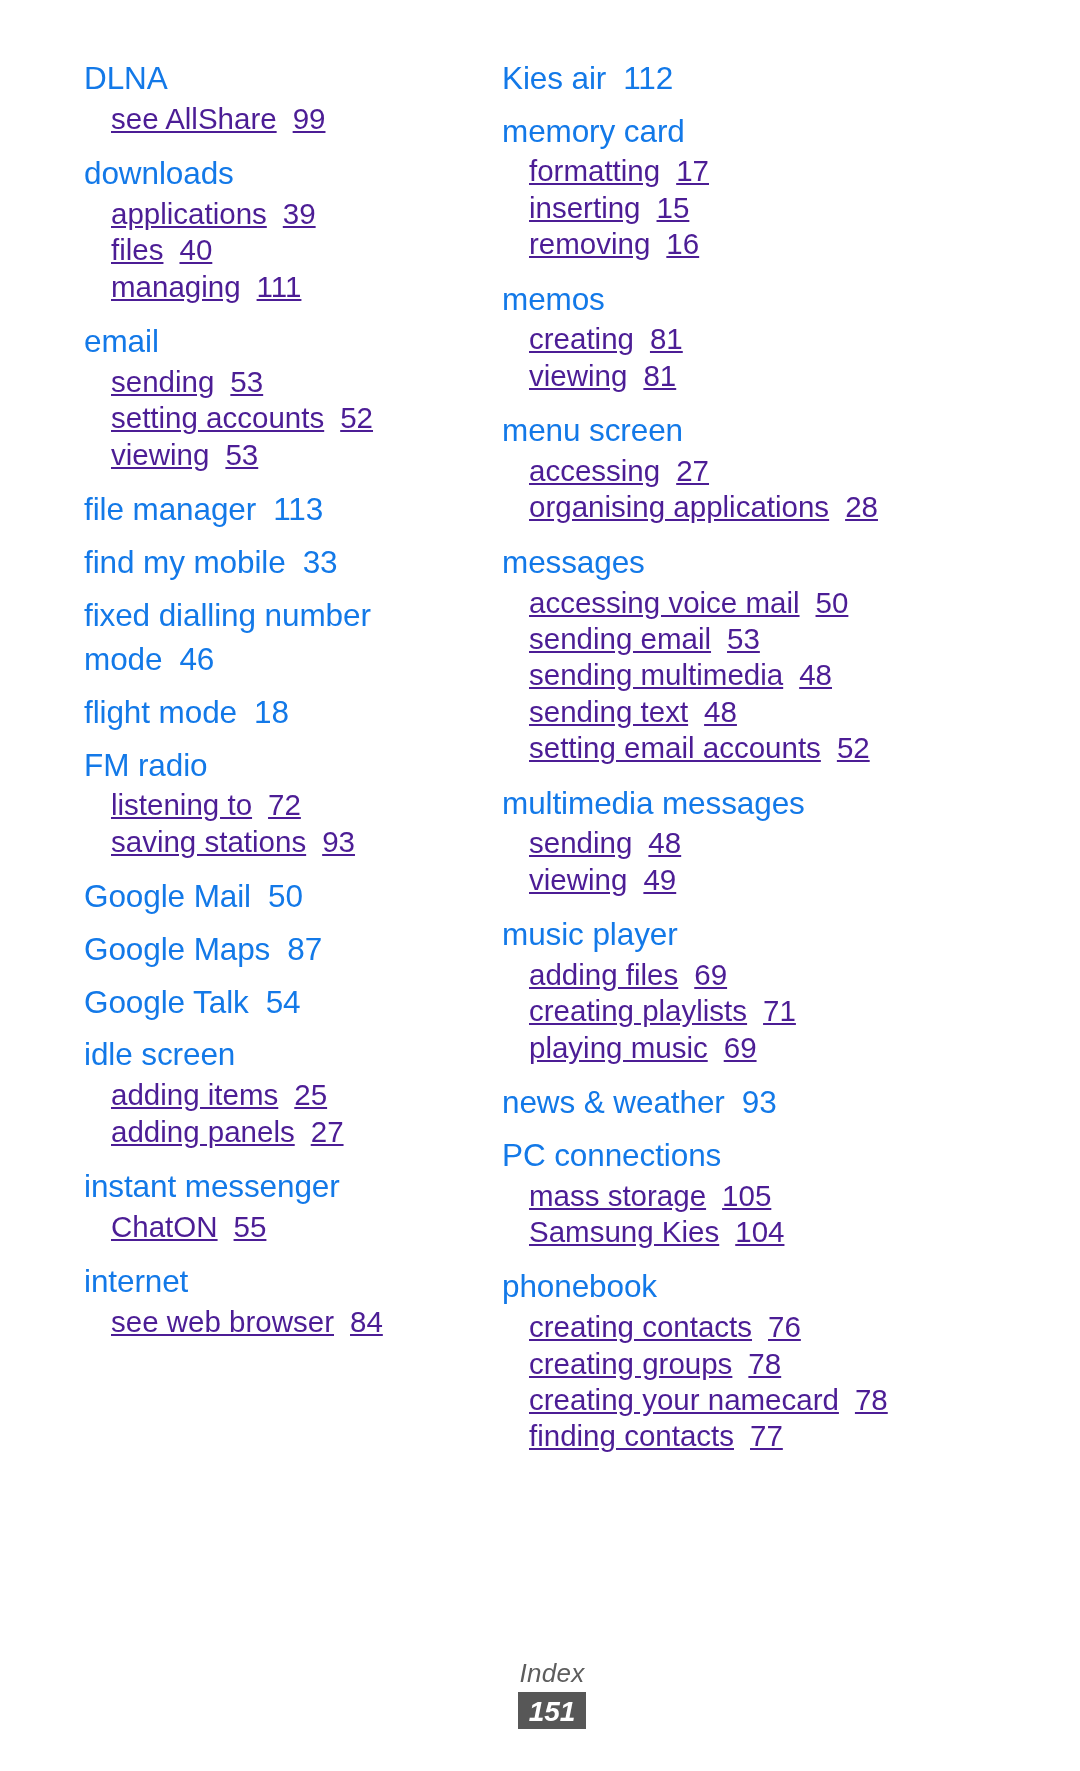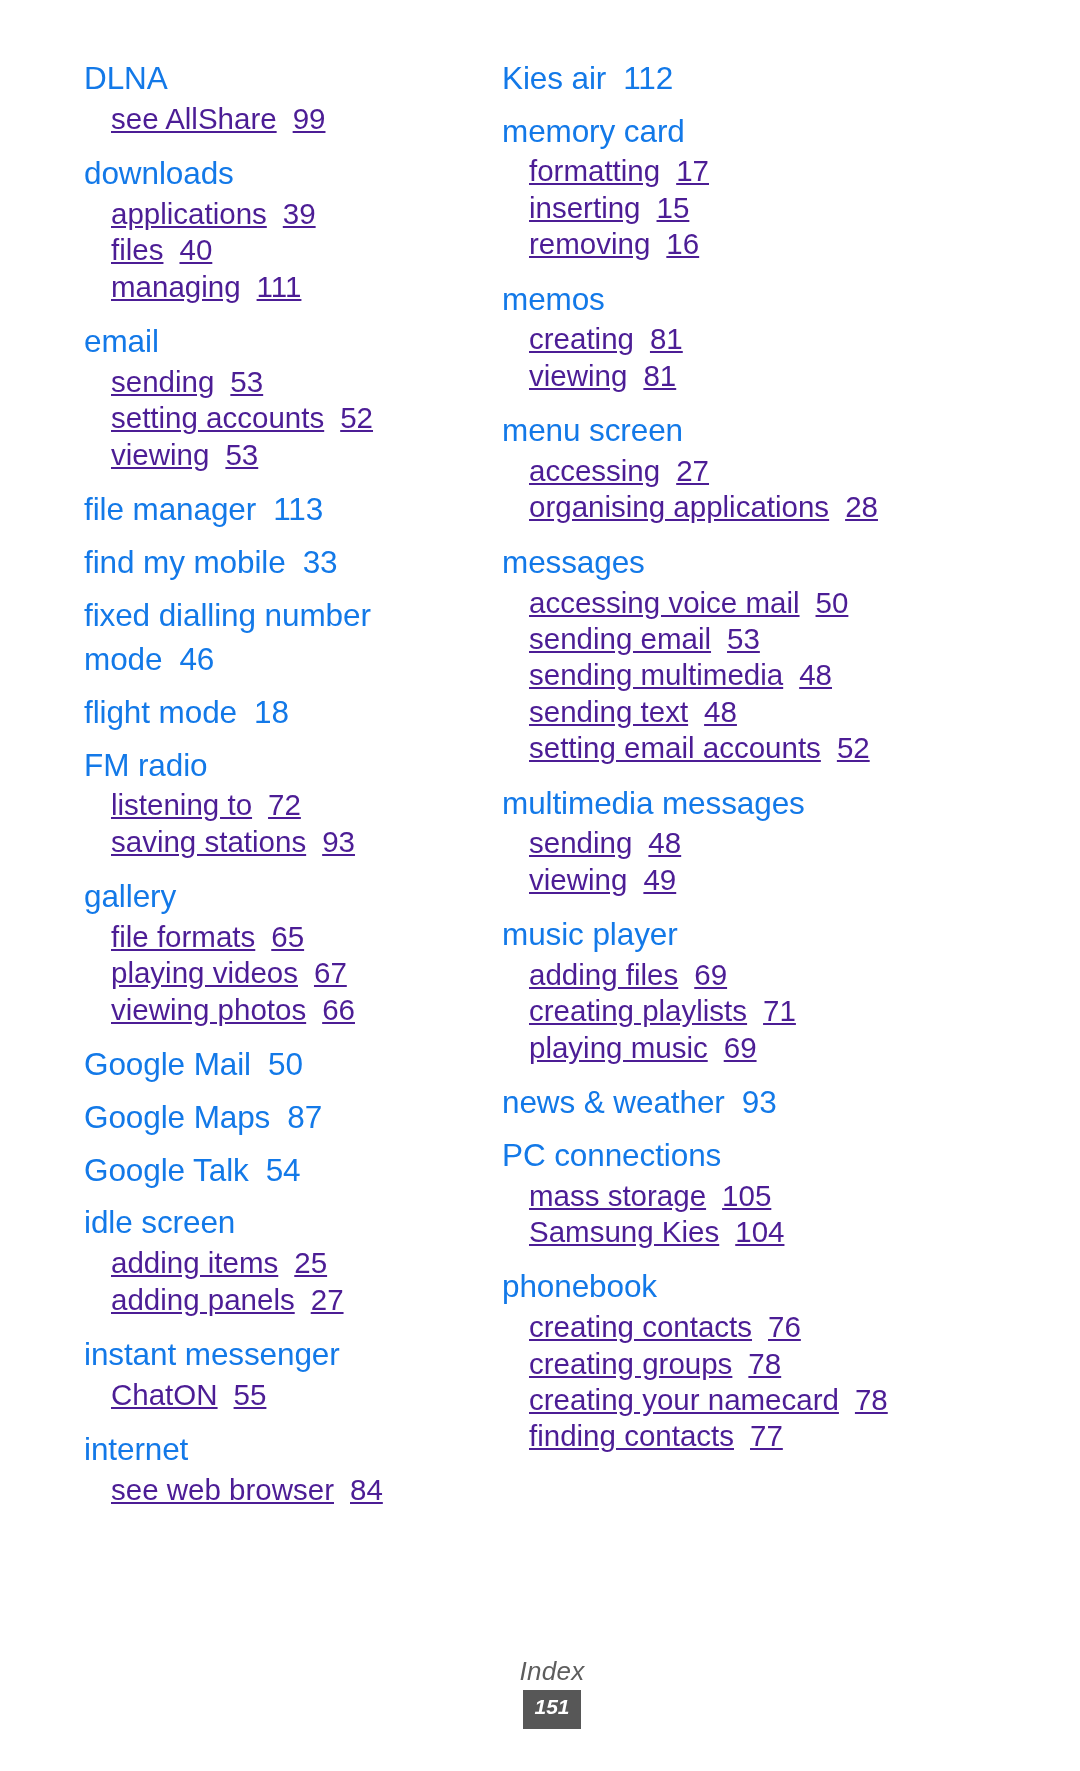--- a/index.html
+++ b/index.html
@@ -103,23 +103,23 @@
     letter-spacing: 0.3px;
     line-height: 1.1;
     margin-bottom: 4px;
   }
   .page-badge {
     display: inline-block;
     background: #575757;
     color: #ffffff;
     font-style: italic;
     font-weight: 700;
-    font-size: 21px;
+    font-size: 28px;
     line-height: 1.0;
-    padding: 6px 11px 12px 11px;
+    padding: 6px 11px 3px 11px;
   }
 </style>
 </head>
 <body>
 
 <div class="page">
 
   <div class="columns">
     <div class="col col-left">
         <div class="entry-group gap-md">
@@ -154,28 +154,20 @@
           <div class="entry-head headonly"><span class="head-text">fixed dialling number mode</span><span class="head-page">46</span></div>
         </div>
         <div class="entry-group gap-sm">
           <div class="entry-head headonly"><span class="head-text">flight mode</span><span class="head-page">18</span></div>
         </div>
         <div class="entry-group gap-md">
           <div class="entry-head"><span class="head-text">FM radio</span></div>
           <ul class="sub-list">
             <li class="sub-item"><span>listening to</span><span class="sub-page">72</span></li>
             <li class="sub-item"><span>saving stations</span><span class="sub-page">93</span></li>
-          </ul>
-        </div>
-        <div class="entry-group gap-md">
-          <div class="entry-head"><span class="head-text">gallery</span></div>
-          <ul class="sub-list">
-            <li class="sub-item"><span>file formats</span><span class="sub-page">65</span></li>
-            <li class="sub-item"><span>playing videos</span><span class="sub-page">67</span></li>
-            <li class="sub-item"><span>viewing photos</span><span class="sub-page">66</span></li>
           </ul>
         </div>
         <div class="entry-group gap-sm">
           <div class="entry-head headonly"><span class="head-text">Google Mail</span><span class="head-page">50</span></div>
         </div>
         <div class="entry-group gap-sm">
           <div class="entry-head headonly"><span class="head-text">Google Maps</span><span class="head-page">87</span></div>
         </div>
         <div class="entry-group gap-sm">
           <div class="entry-head headonly"><span class="head-text">Google Talk</span><span class="head-page">54</span></div>

